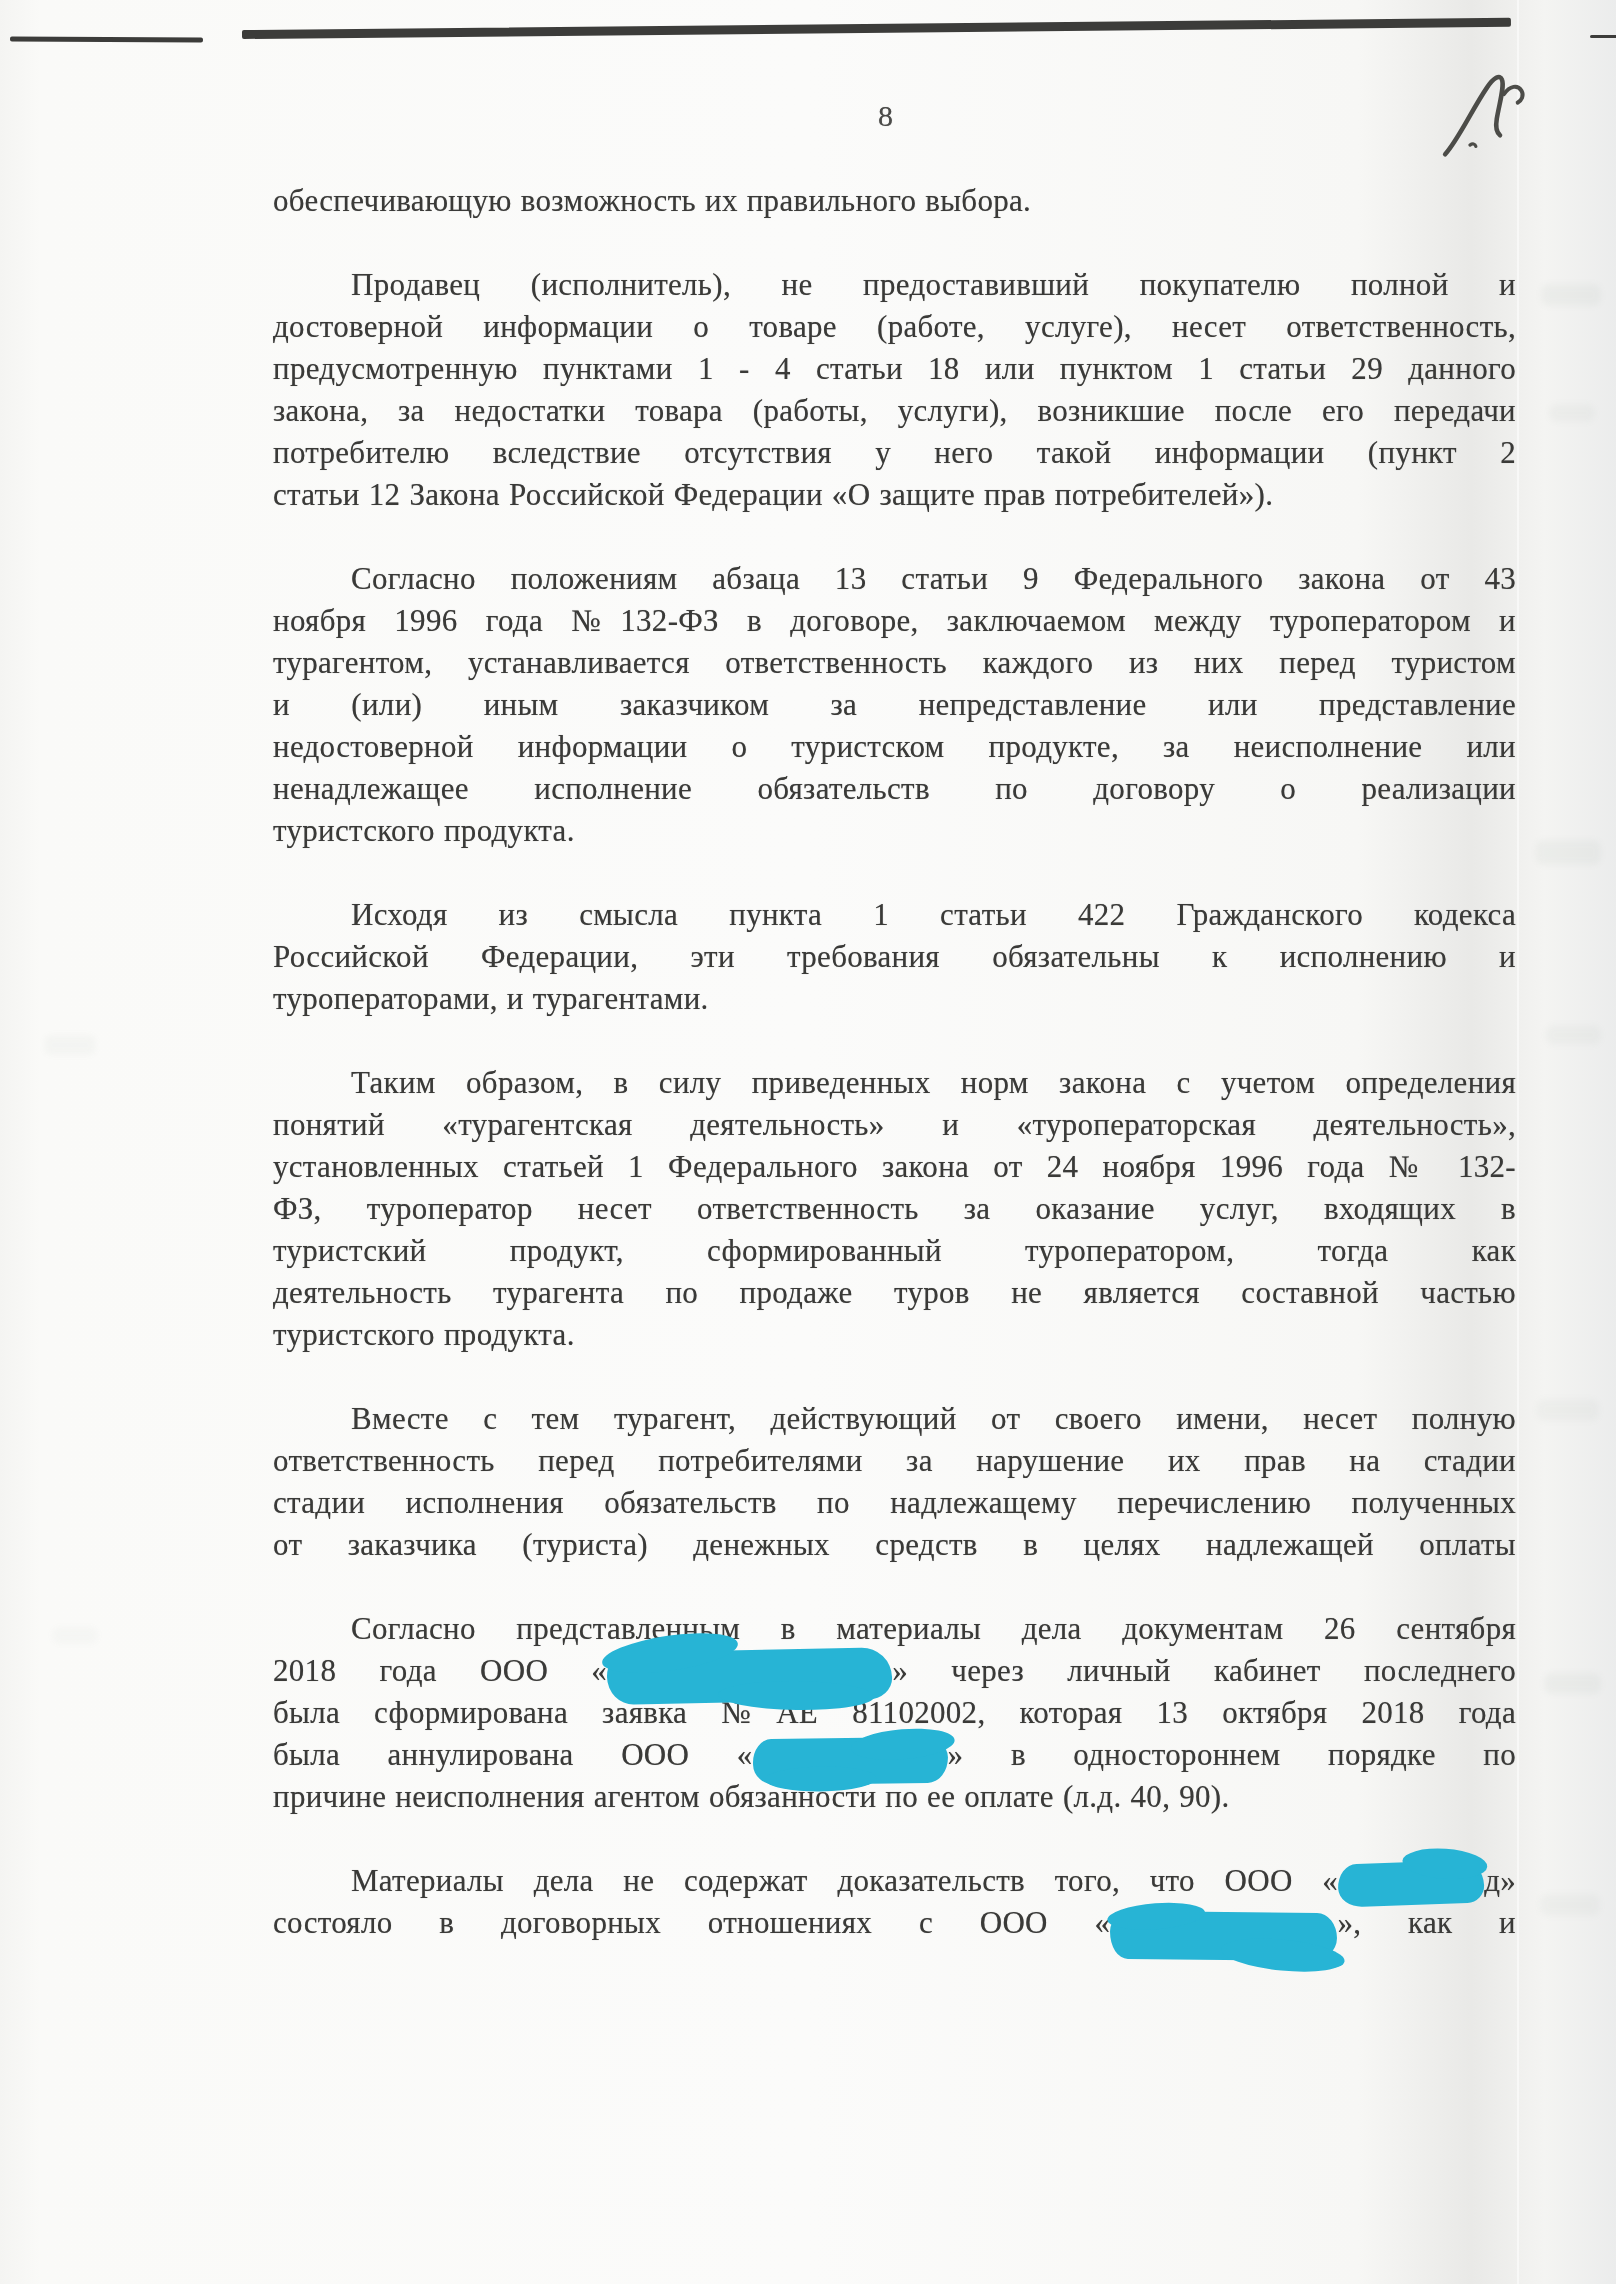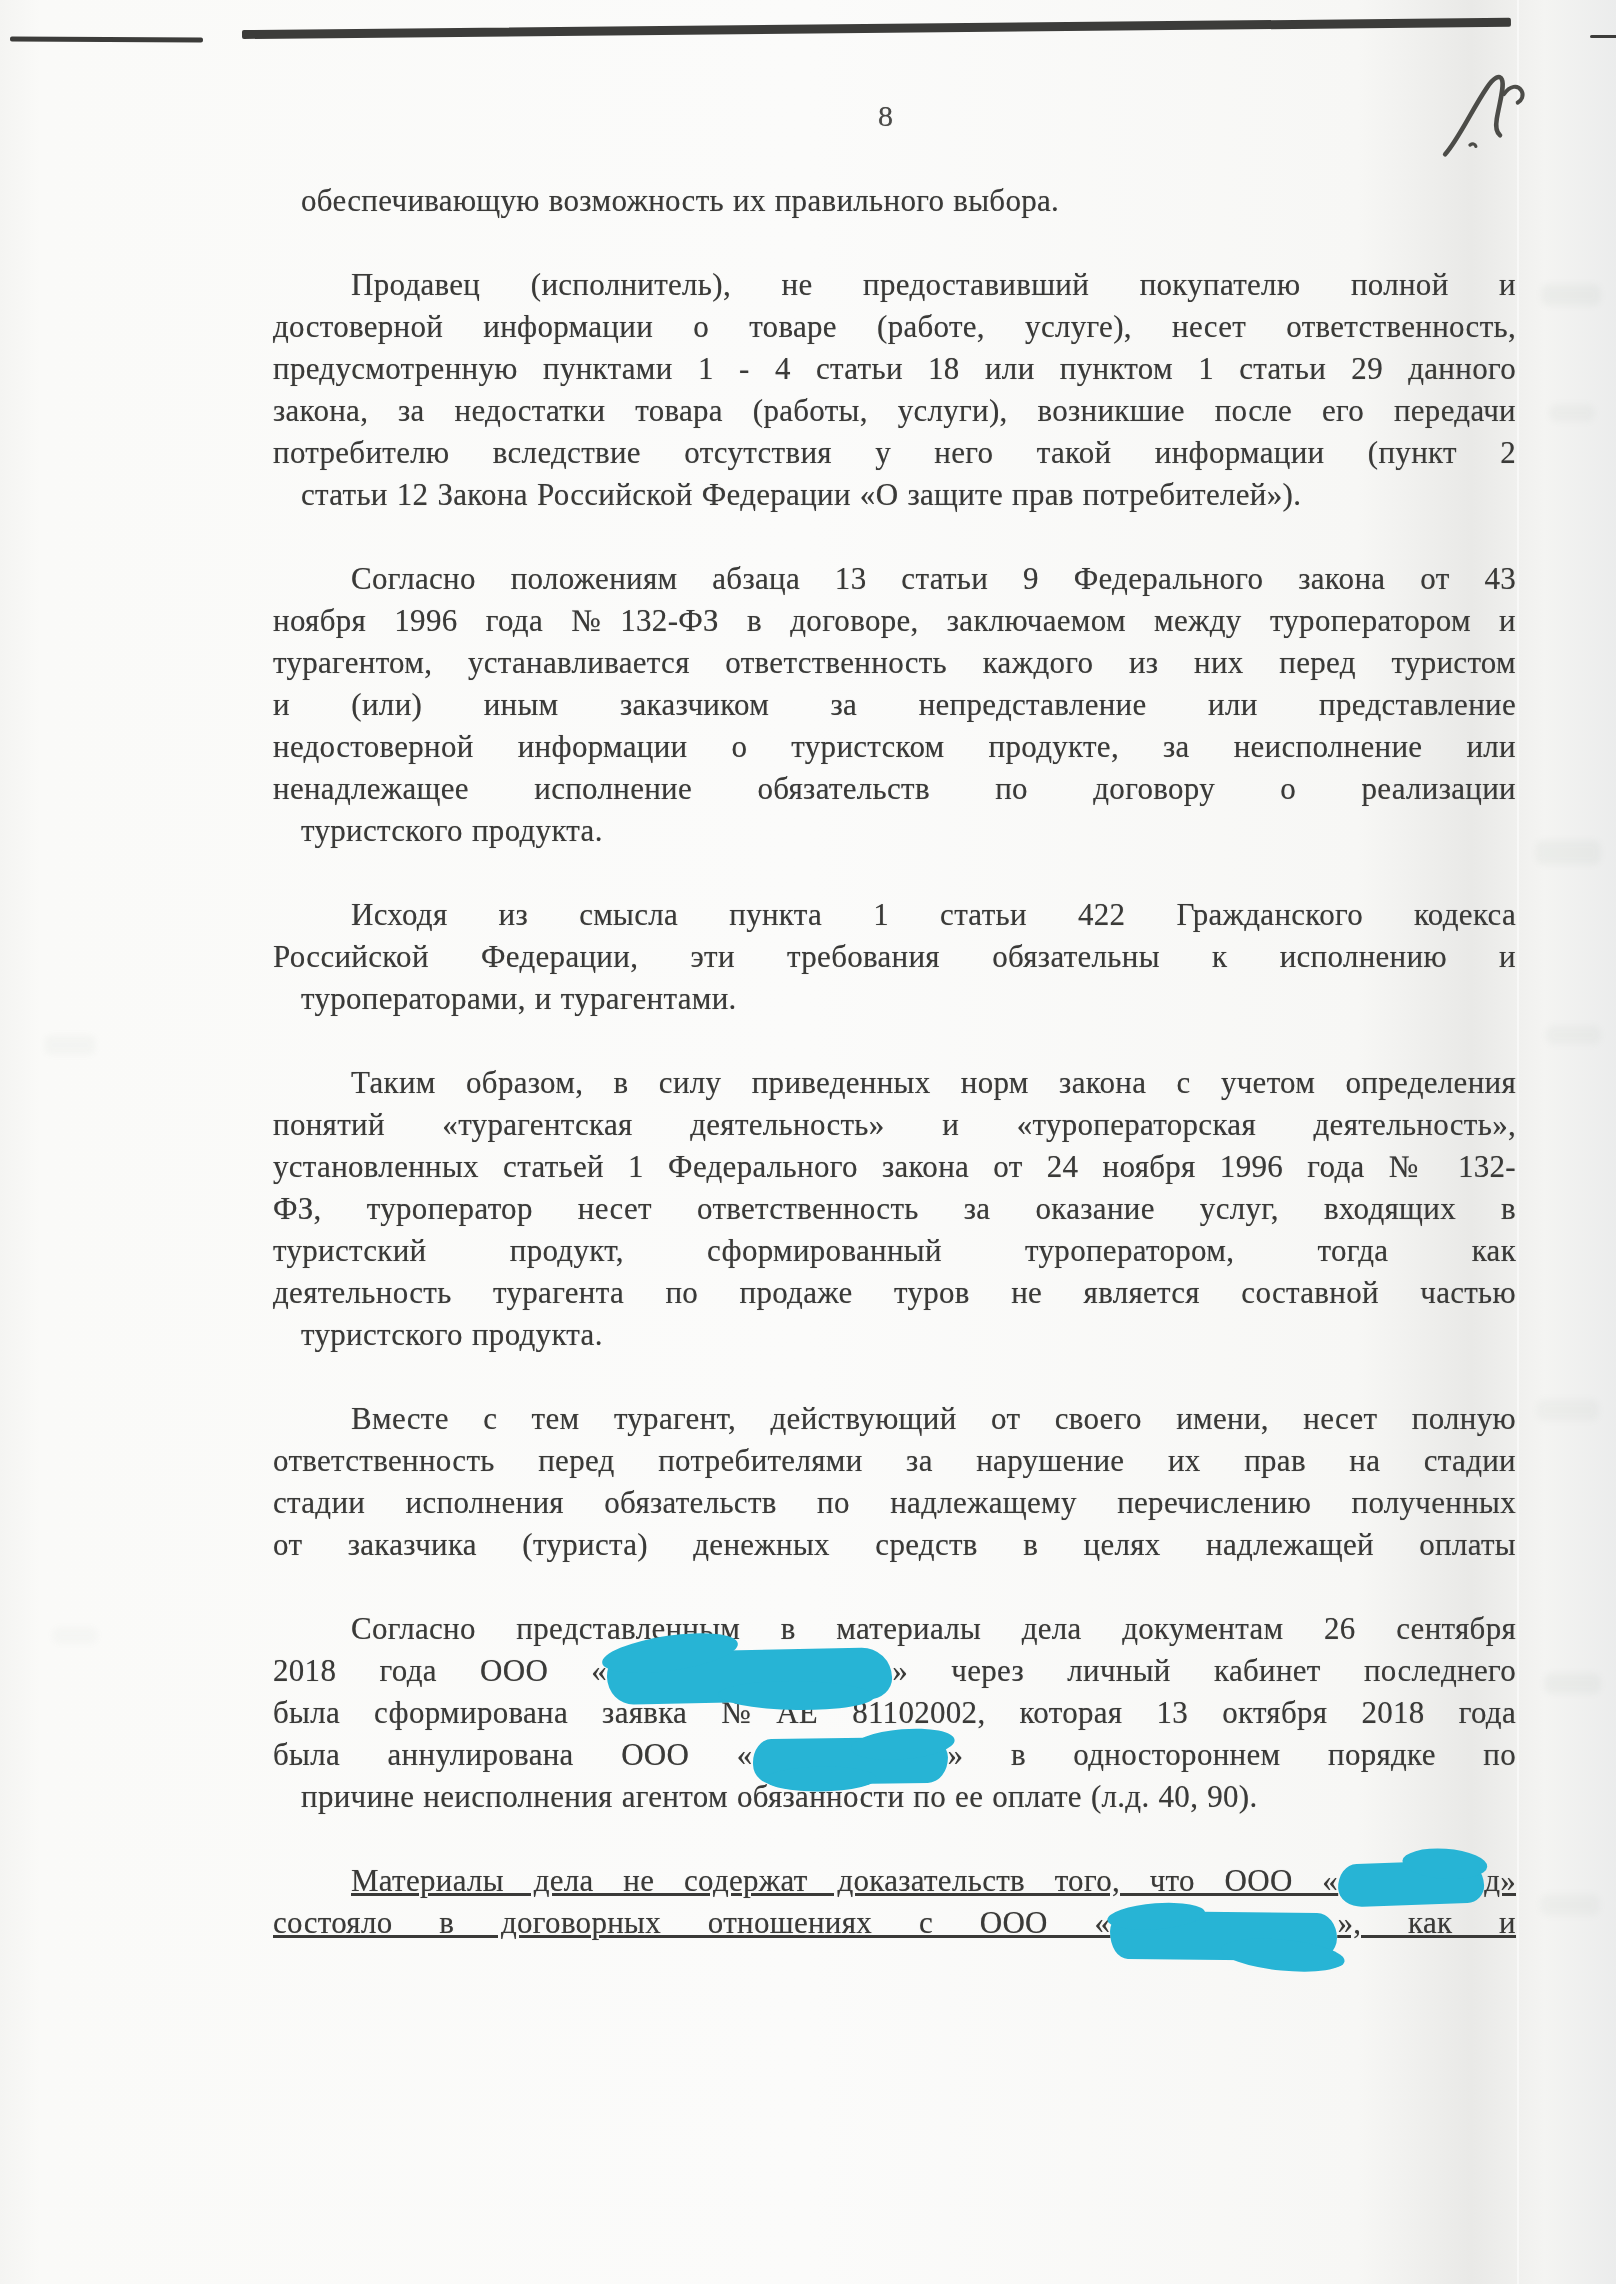--- a/index.html
+++ b/index.html
@@ -22,24 +22,24 @@
     text-align:center;font-size:30px;color:#4b4b49;
     text-shadow:0 0 0.7px rgba(70,70,70,.6);
   }
   
   .textblock{
     position:absolute;left:273px;top:180px;width:1243px;
     color:#3a3a38;font-size:31px;letter-spacing:0.3px;word-spacing:1px;
     text-shadow:0 0 0.7px rgba(60,60,60,.55);
   }
   .para{margin:0 0 42px 0;}
-  .para:last-child{margin-bottom:0;text-decoration:underline;}
+  .para:last-child{margin-bottom:0;}
   .line{height:42px;line-height:42px;white-space:normal;}
   .align-just{text-align:justify;text-align-last:justify;}
-  .align-left{text-align:left;text-align-last:left;margin-left:28px;}
+  .align-left{text-align:left;text-align-last:left;}
   .indent{padding-left:78px;}
   
   .redact{
     position:relative;display:inline-block;background:#27b4d5;
   }
   .redact::before,.redact::after{content:"";position:absolute;background:inherit;border-radius:50%;}
   .blob-1{width:285px;height:52px;margin:-27px 0 -9px;vertical-align:-11.7px;
     border-radius:23.4px 39px 31px 34px / 31px 39px 27px 36px;transform:rotate(-1.2deg);}
   .blob-1::before{left:-5.2px;top:-15.6px;width:137px;height:35px;transform:rotate(-7deg);}
   .blob-1::after{right:18px;bottom:-9px;width:156px;height:29px;transform:rotate(2deg);}

